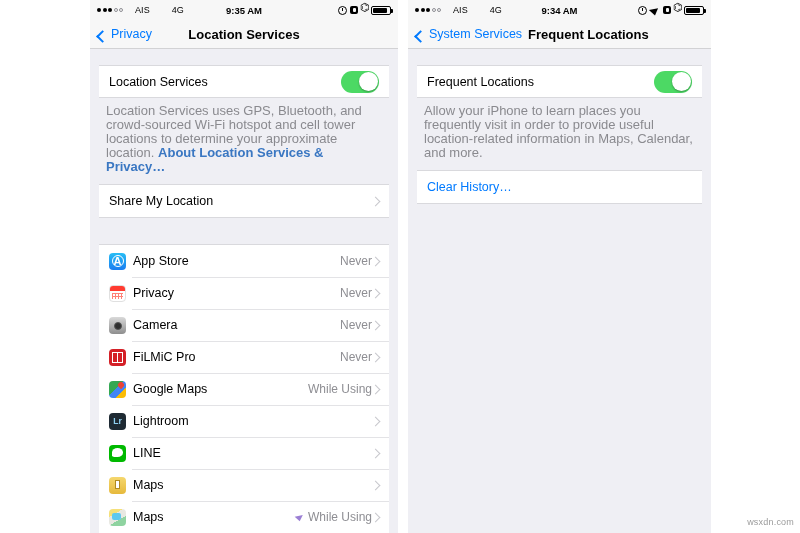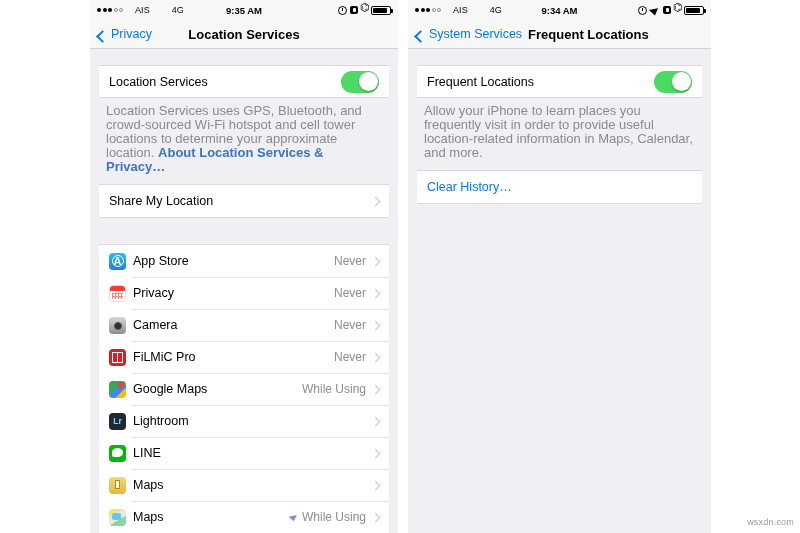--- a/index.html
+++ b/index.html
@@ -175,21 +175,20 @@
   }
   .row.with-icon + .row.with-icon::before { left: 33px; }
   .row-label {
     font-size: 12.5px;
     color: #000;
     flex: 1;
   }
   .row-value {
     font-size: 12px;
     color: #8e8e93;
-    margin-right: 6px;
     white-space: nowrap;
   }
   .chev {
     width: 6px; height: 6px;
     border-top: 1.6px solid #c7c7cc;
     border-right: 1.6px solid #c7c7cc;
     transform: rotate(45deg);
     flex: 0 0 auto;
   }
   .purple-arrow {

